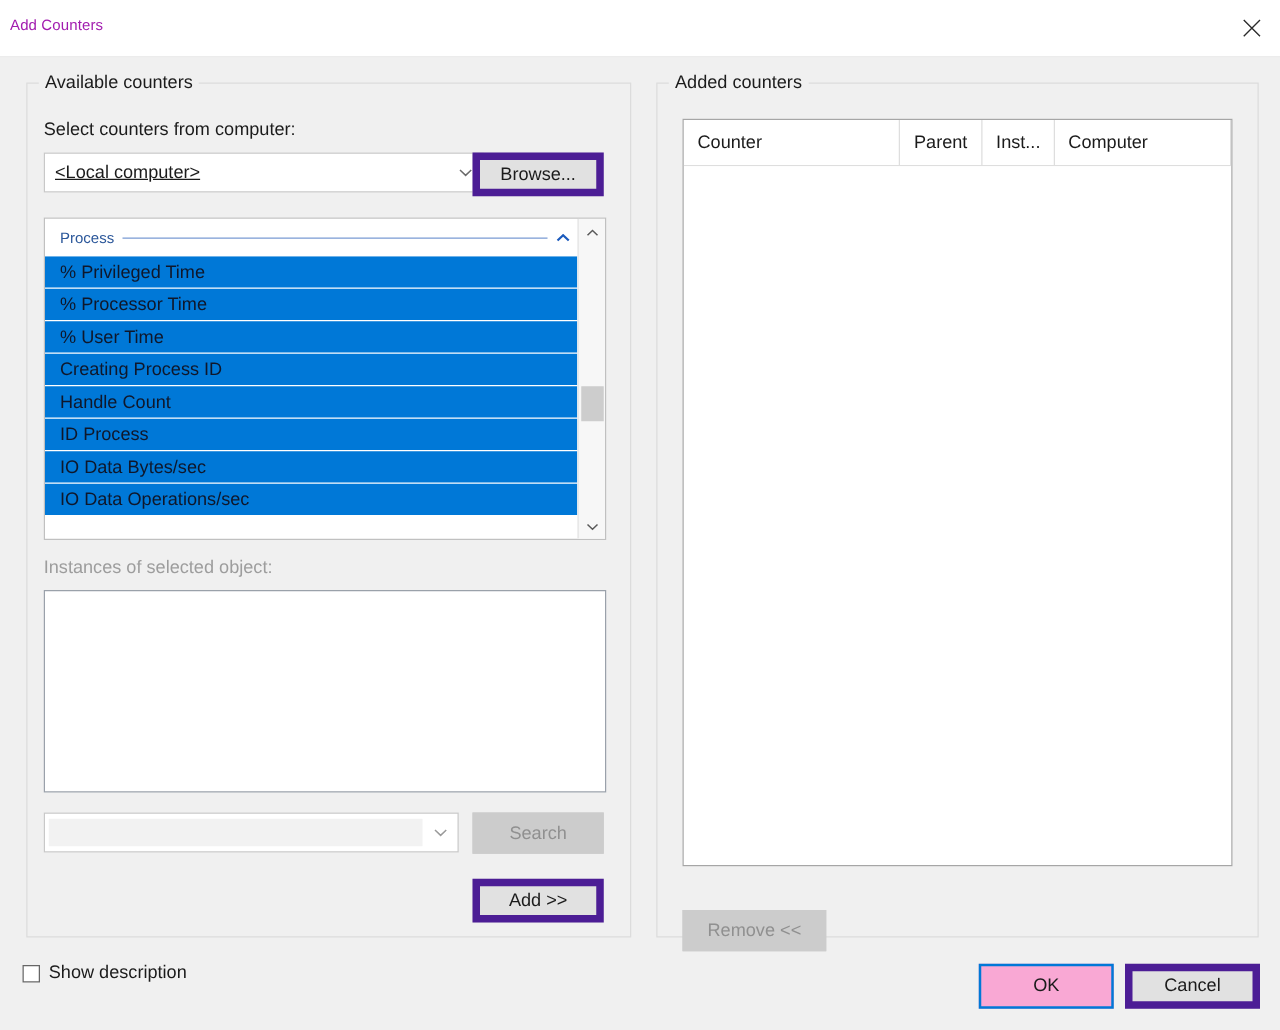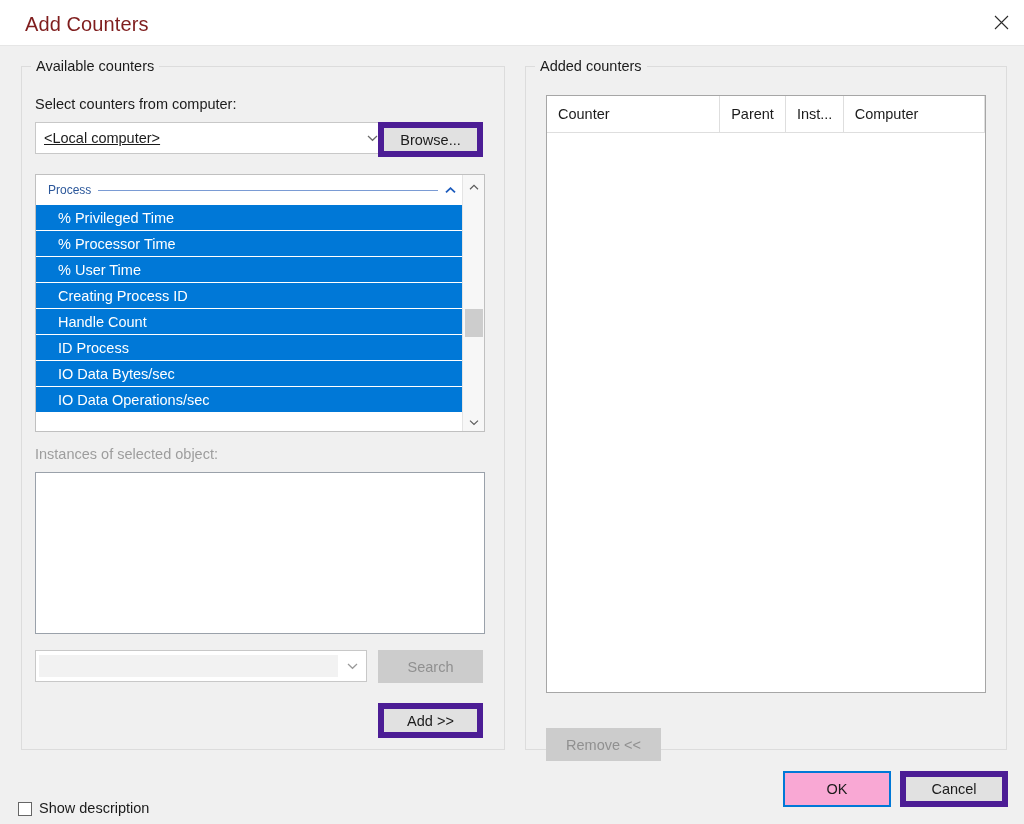--- a/index.html
+++ b/index.html
@@ -22,23 +22,23 @@
   #titlebar {
     position: absolute;
     left: 0; top: 0;
     width: 1024px; height: 46px;
     background: #ffffff;
     border-bottom: 1px solid #e6e6e6;
     box-sizing: border-box;
   }
   #title-text {
     position: absolute;
-    left: 25px; top: 13px;
-    font-size: 20px;
-    color: #7f1d1d;
+    left: 8px; top: 13px;
+    font-size: 12px;
+    color: #a21caf;
     letter-spacing: .1px;
   }
   #close-btn {
     position: absolute;
     right: 0; top: 0;
     width: 46px; height: 45px;
     display: flex; align-items: center; justify-content: center;
     cursor: default;
   }
   #close-btn svg { display: block; }
@@ -176,25 +176,25 @@
     background: #7a9bd4;
   }
   .tree-category .cat-chevron {
     width: 24px;
     display: flex; align-items: center; justify-content: center;
   }
   .counter-row {
     height: 25px;
     margin-bottom: 1px;
     background: #0078d7;
-    color: #ffffff;
-    font-size: 14.5px;
-    display: flex;
-    align-items: center;
-    padding-left: 22px;
+    color: #0f172a;
+    font-size: 14.5px;
+    display: flex;
+    align-items: center;
+    padding-left: 12px;
     white-space: nowrap;
     cursor: default;
     box-sizing: border-box;
   }
 
   
   #counter-scroll {
     position: absolute;
     right: 0; top: 0;
     width: 22px; height: 256px;
@@ -260,21 +260,20 @@
   #added-header .col:last-child { border-right: 1px solid #dedede; }
   #added-body { height: 560px; background: #ffffff; }
 
   
   #show-description {
     position: absolute;
     left: 18px; top: 770px;
     display: flex;
     align-items: flex-end;
     cursor: default;
-    margin-top: 30px;
   }
   #show-description .box {
     width: 14px; height: 14px;
     border: 1px solid #666666;
     background: #ffffff;
     box-sizing: border-box;
     margin-right: 7px;
   }
   #show-description .cb-label {
     font-size: 14.5px;

